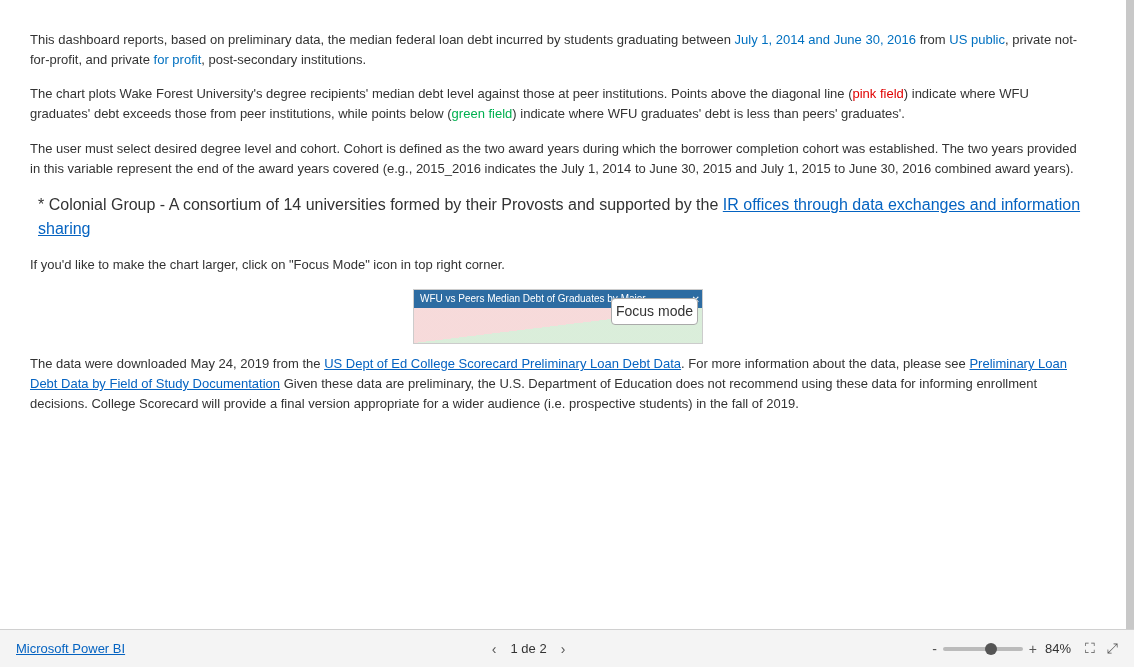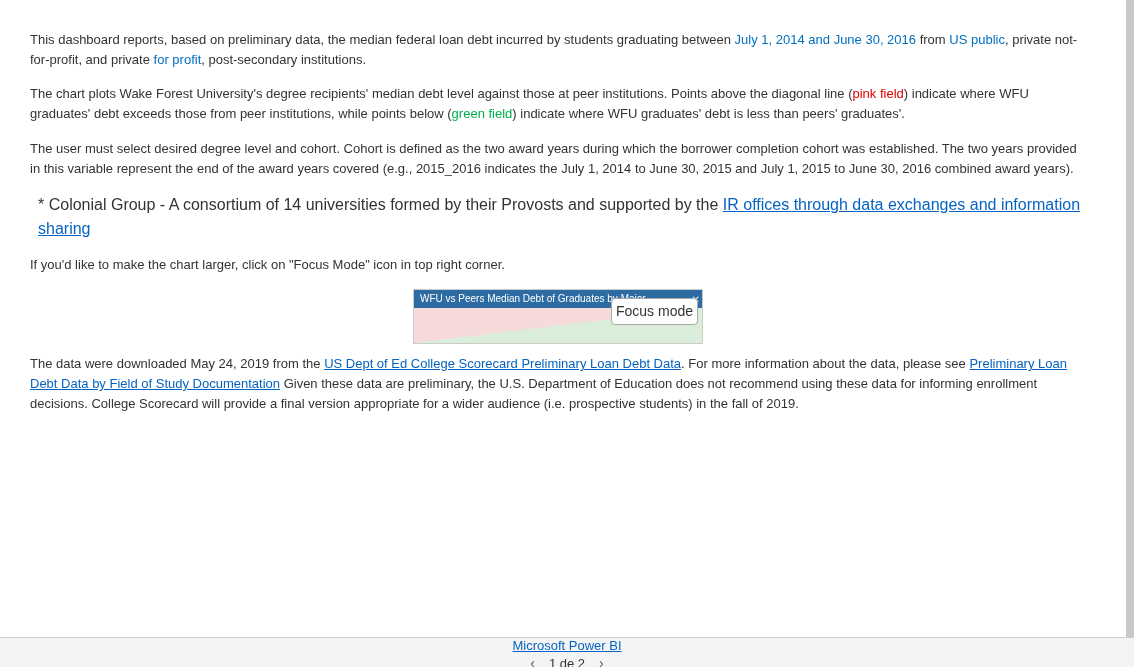--- a/index.html
+++ b/index.html
@@ -121,28 +121,27 @@
     .focus-img-close {
       position: absolute;
       top: 2px;
       right: 2px;
       color: white;
       font-size: 10px;
       cursor: pointer;
     }
 
     .bottom-bar {
-      height: 30px;
+      height: 38px;
       background: #f4f4f4;
       border-top: 1px solid #d0d0d0;
       display: flex;
       align-items: center;
       justify-content: space-between;
       padding: 0 16px;
-      flex-direction: column;
     }
 
     .powerbi-link {
       color: #0563c1;
       text-decoration: underline;
       font-size: 13px;
       cursor: pointer;
       font-weight: 500;
     }
 

